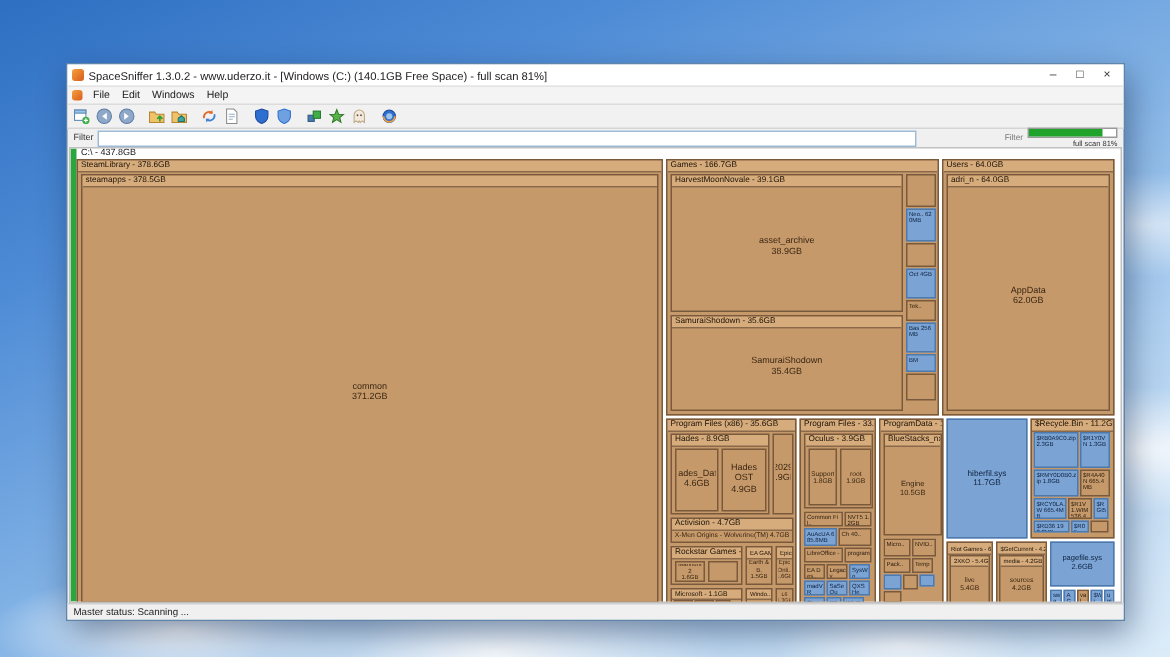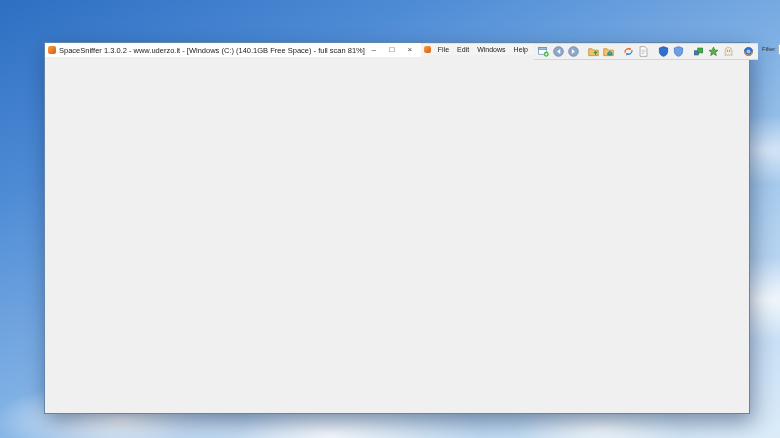--- a/index.html
+++ b/index.html
@@ -8,21 +8,21 @@
     font-family:"Liberation Sans",sans-serif;
     background:
       radial-gradient(180px 55px at 120px 420px, rgba(255,255,255,.95), rgba(255,255,255,0) 70%),
       radial-gradient(220px 70px at 330px 435px, rgba(255,255,255,.9), rgba(255,255,255,0) 70%),
       radial-gradient(160px 60px at 760px 300px, rgba(255,255,255,.85), rgba(255,255,255,0) 70%),
       radial-gradient(140px 50px at 765px 150px, rgba(255,255,255,.6), rgba(255,255,255,0) 70%),
       radial-gradient(120px 40px at 600px 430px, rgba(255,255,255,.8), rgba(255,255,255,0) 70%),
       linear-gradient(155deg,#2e6fc2 0%,#4f8cd6 25%,#7fb0e4 50%,#aecfef 72%,#dcecf9 100%);
   }
   .window{position:absolute;left:44px;top:42px;width:704px;height:370px;background:#f0f0f0;
-    border:1px solid #5f85ab;box-shadow:3px 8px 20px rgba(15,35,70,.45);display:flex;flex-direction:row;}
+    border:1px solid #5f85ab;box-shadow:3px 8px 20px rgba(15,35,70,.45);display:flex;flex-direction:column;}
   
   .titlebar{height:14px;background:#ffffff;display:flex;align-items:center;padding:0 2px;flex:0 0 auto;}
   .appicon{width:8px;height:8px;border-radius:2px;background:linear-gradient(135deg,#f5a13c,#d95b1e);margin:0 3px 0 1px;flex:0 0 auto;}
   .title{font-size:7.5px;color:#222;white-space:nowrap;overflow:hidden;flex:1;}
   .winbtn{width:18px;height:12px;display:flex;align-items:center;justify-content:center;font-size:8px;color:#333;line-height:1;}
   
   .menubar{height:11px;display:flex;align-items:center;font-size:7px;color:#222;background:#f4f4f4;border-top:1px solid #e3e3e3;padding:0 2px;flex:0 0 auto;}
   .menubar .mi{padding:0 4px;}
   
   .toolbar{height:15px;background:#f1f1f1;border-top:1px solid #dcdcdc;border-bottom:1px solid #d5d5d5;display:flex;align-items:center;gap:2px;padding:0 3px;flex:0 0 auto;}

